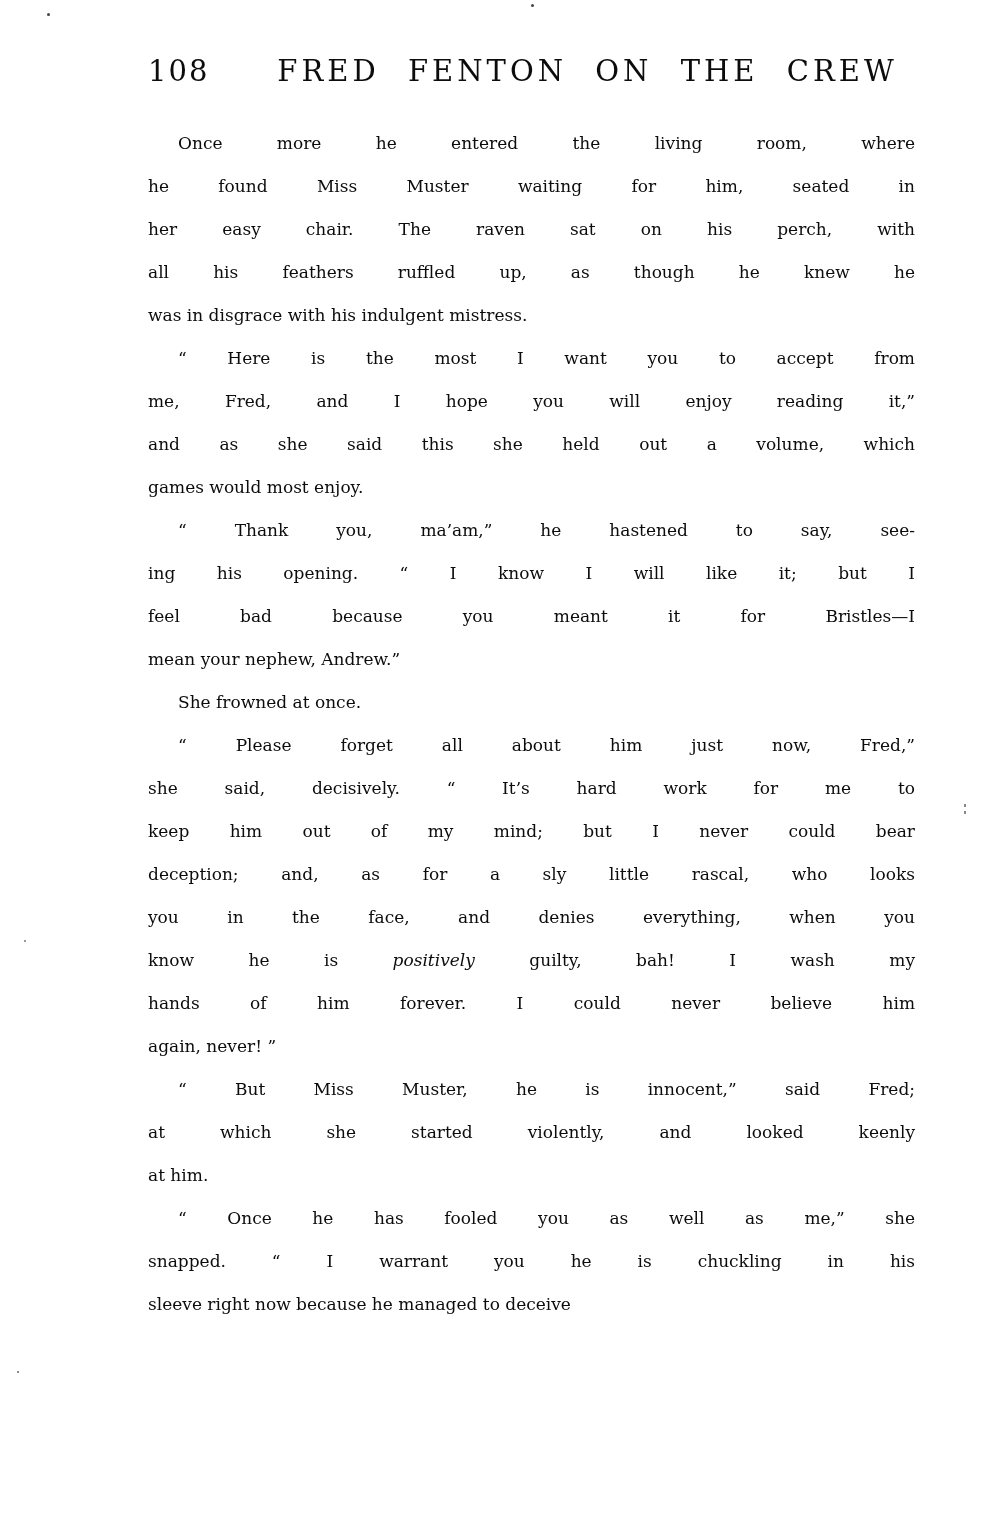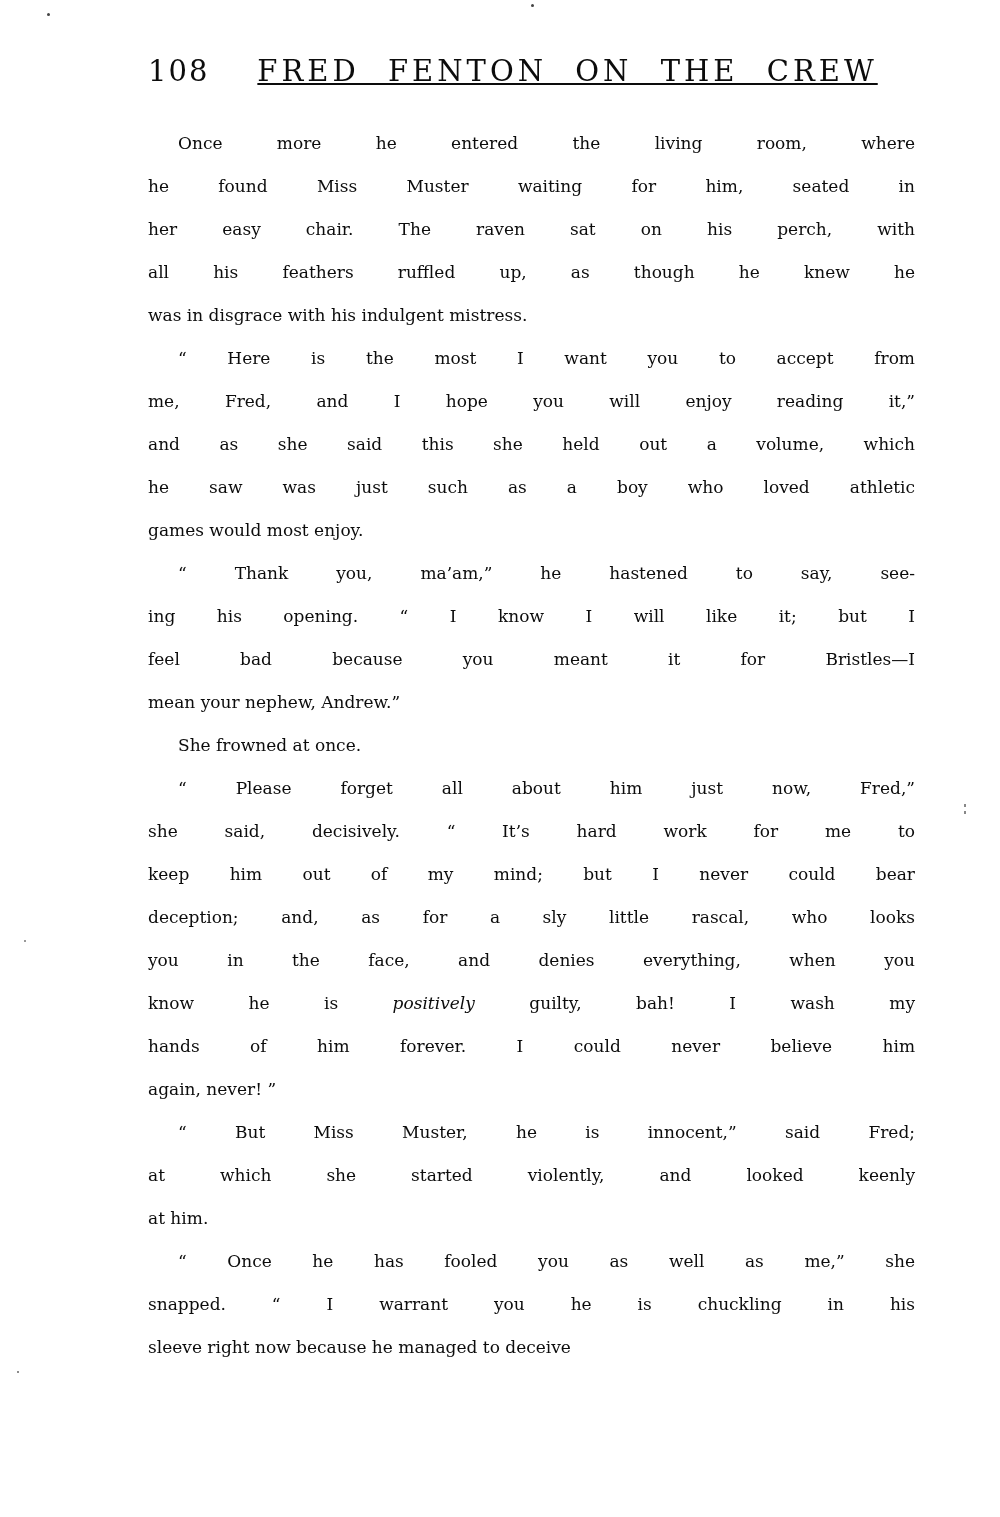--- a/index.html
+++ b/index.html
@@ -22,24 +22,23 @@
     top: 54px;
     display: flex;
     align-items: flex-end;
     font-size: 29px;
     white-space: nowrap;
   }
   .pagenum {
     letter-spacing: 2px;
   }
   .title {
-    margin-left: 48px;
+    margin-left: 68px;
     letter-spacing: 4px;
     word-spacing: 15px;
-    text-decoration: underline;
   }
   .body {
     position: absolute;
     left: 148px;
     top: 122px;
     width: 767px;
   }
   .line {
     height: 43px;
     line-height: 43px;
@@ -79,21 +78,20 @@
         <div class="line first">Once more he entered the living room, where</div>
         <div class="line">he found Miss Muster waiting for him, seated in</div>
         <div class="line">her easy chair.  The raven sat on his perch, with</div>
         <div class="line">all his feathers ruffled up, as though he knew he</div>
         <div class="line last">was in disgrace with his indulgent mistress.</div>
       </div>
       <div>
         <div class="line first">“ Here is the most I want you to accept from</div>
         <div class="line">me, Fred, and I hope you will enjoy reading it,”</div>
         <div class="line">and as she said this she held out a volume, which</div>
-        <div class="line">he saw was just such as a boy who loved athletic</div>
         <div class="line last">games would most enjoy.</div>
       </div>
       <div>
         <div class="line first">“ Thank you, ma’am,” he hastened to say, see-</div>
         <div class="line">ing his opening.  “ I know I will like it; but I</div>
         <div class="line">feel bad because you meant it for Bristles—I</div>
         <div class="line last">mean your nephew, Andrew.”</div>
       </div>
       <div>
         <div class="line first last">She frowned at once.</div>

